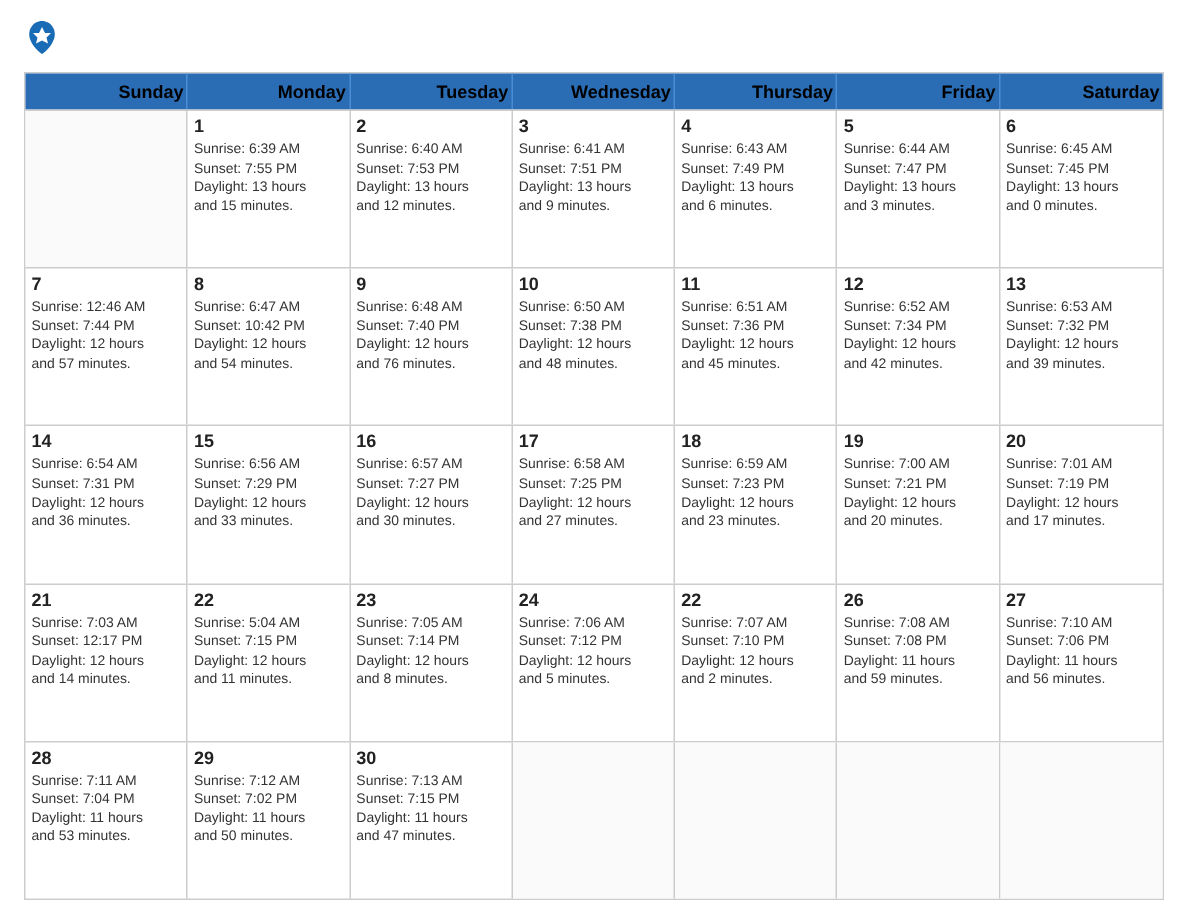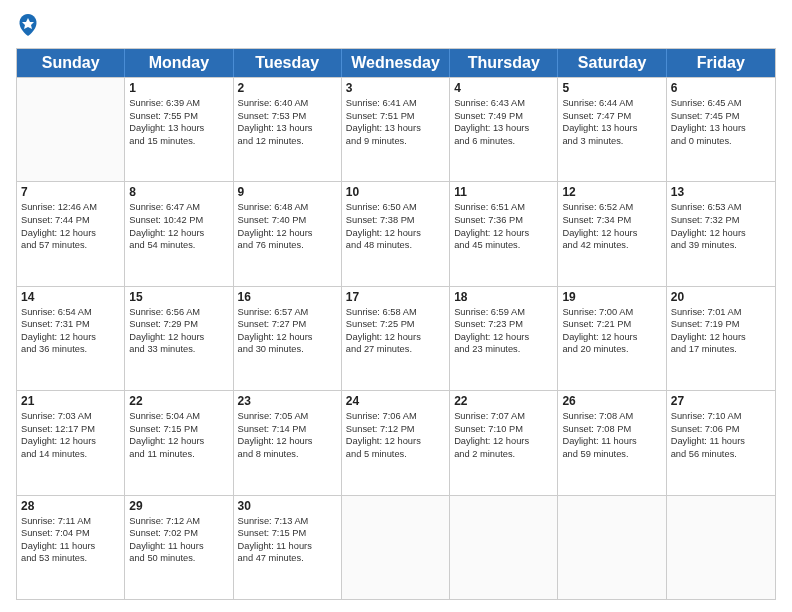--- a/index.html
+++ b/index.html
@@ -59,24 +59,24 @@
       display: flex;
       flex-direction: column;
       border: 1px solid #ccc;
     }
     .cal-header {
       display: grid;
       grid-template-columns: repeat(7, 1fr);
       background: #2a6db5;
     }
     .cal-header-cell {
-      color: #ffffff;
-      font-size: 16px;
+      color: #000000;
+      font-size: 12px;
       font-weight: bold;
-      text-align: center;
+      text-align: right;
       padding: 5px 2px;
       border-right: 1px solid #4a8dd5;
     }
     .cal-header-cell:last-child { border-right: none; }
     .cal-body {
       flex: 1;
       display: flex;
       flex-direction: column;
     }
     .cal-row {
@@ -130,22 +130,22 @@
     </div>
   </div>
 
   <div class="calendar">
     <div class="cal-header" id="cal-header">
         <div class="cal-header-cell">Sunday</div>
         <div class="cal-header-cell">Monday</div>
         <div class="cal-header-cell">Tuesday</div>
         <div class="cal-header-cell">Wednesday</div>
         <div class="cal-header-cell">Thursday</div>
+        <div class="cal-header-cell">Friday</div>
         <div class="cal-header-cell">Saturday</div>
-        <div class="cal-header-cell">Friday</div>
       </div>
     <div class="cal-body" id="cal-body">
         <div class="cal-row">
           <div class="cal-cell empty"></div>
           <div class="cal-cell">
             <span class="day-num">1</span>
             <span class="cell-line">Sunrise: 6:39 AM</span>
             <span class="cell-line">Sunset: 7:55 PM</span>
             <span class="cell-line">Daylight: 13 hours</span>
             <span class="cell-line">and 15 minutes.</span>

